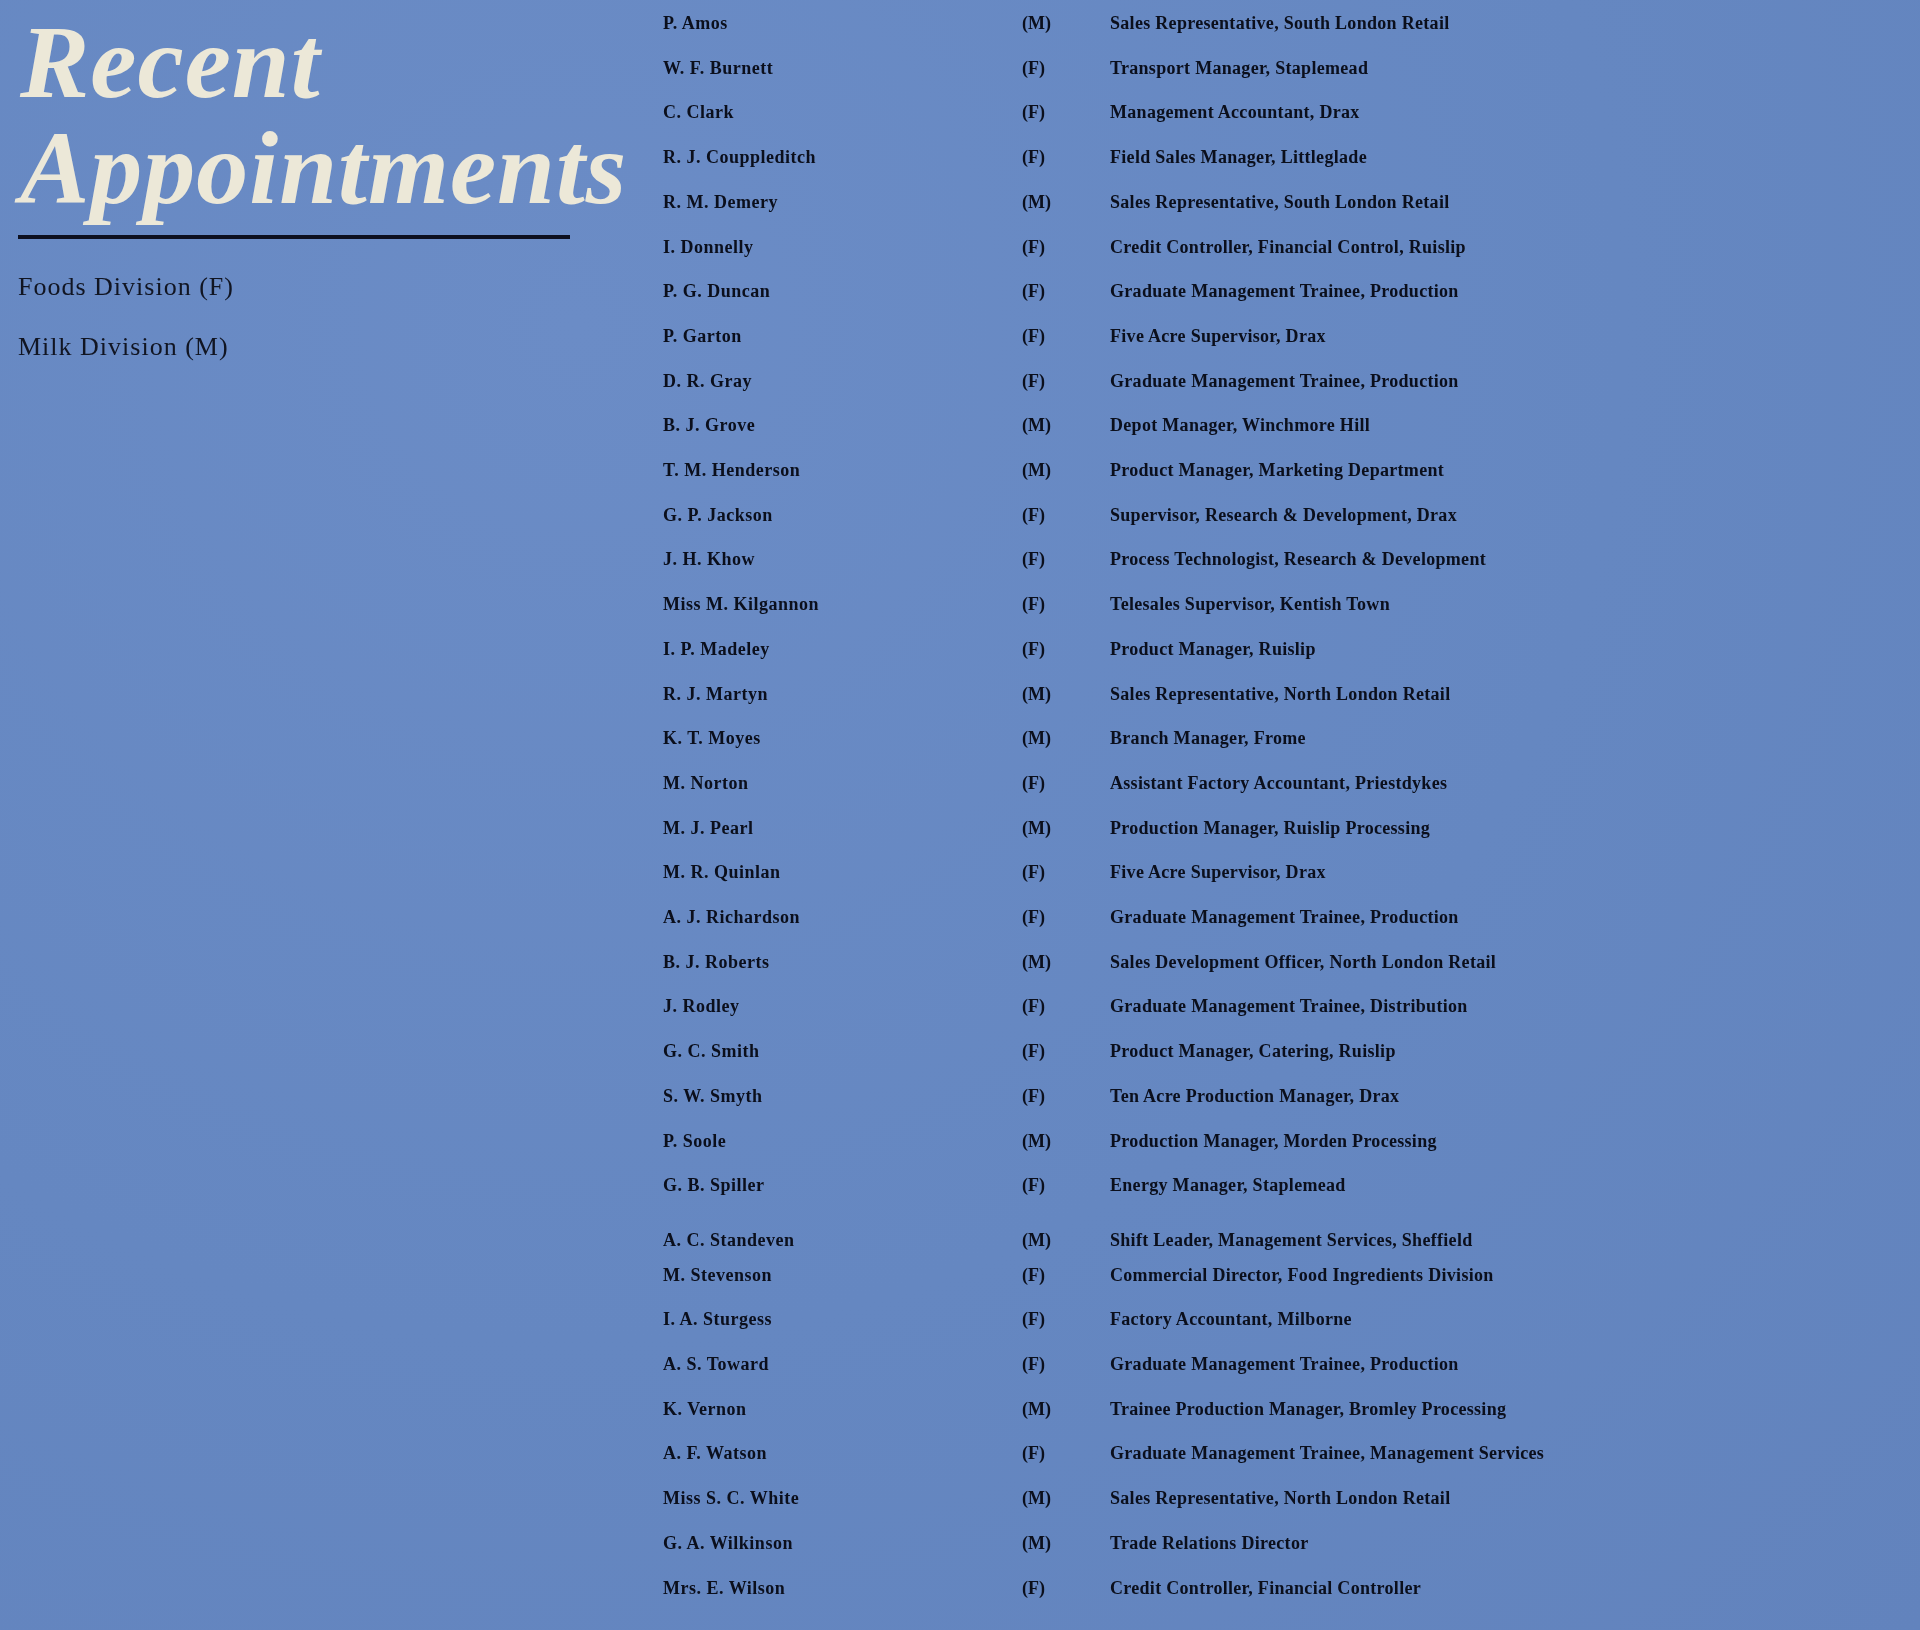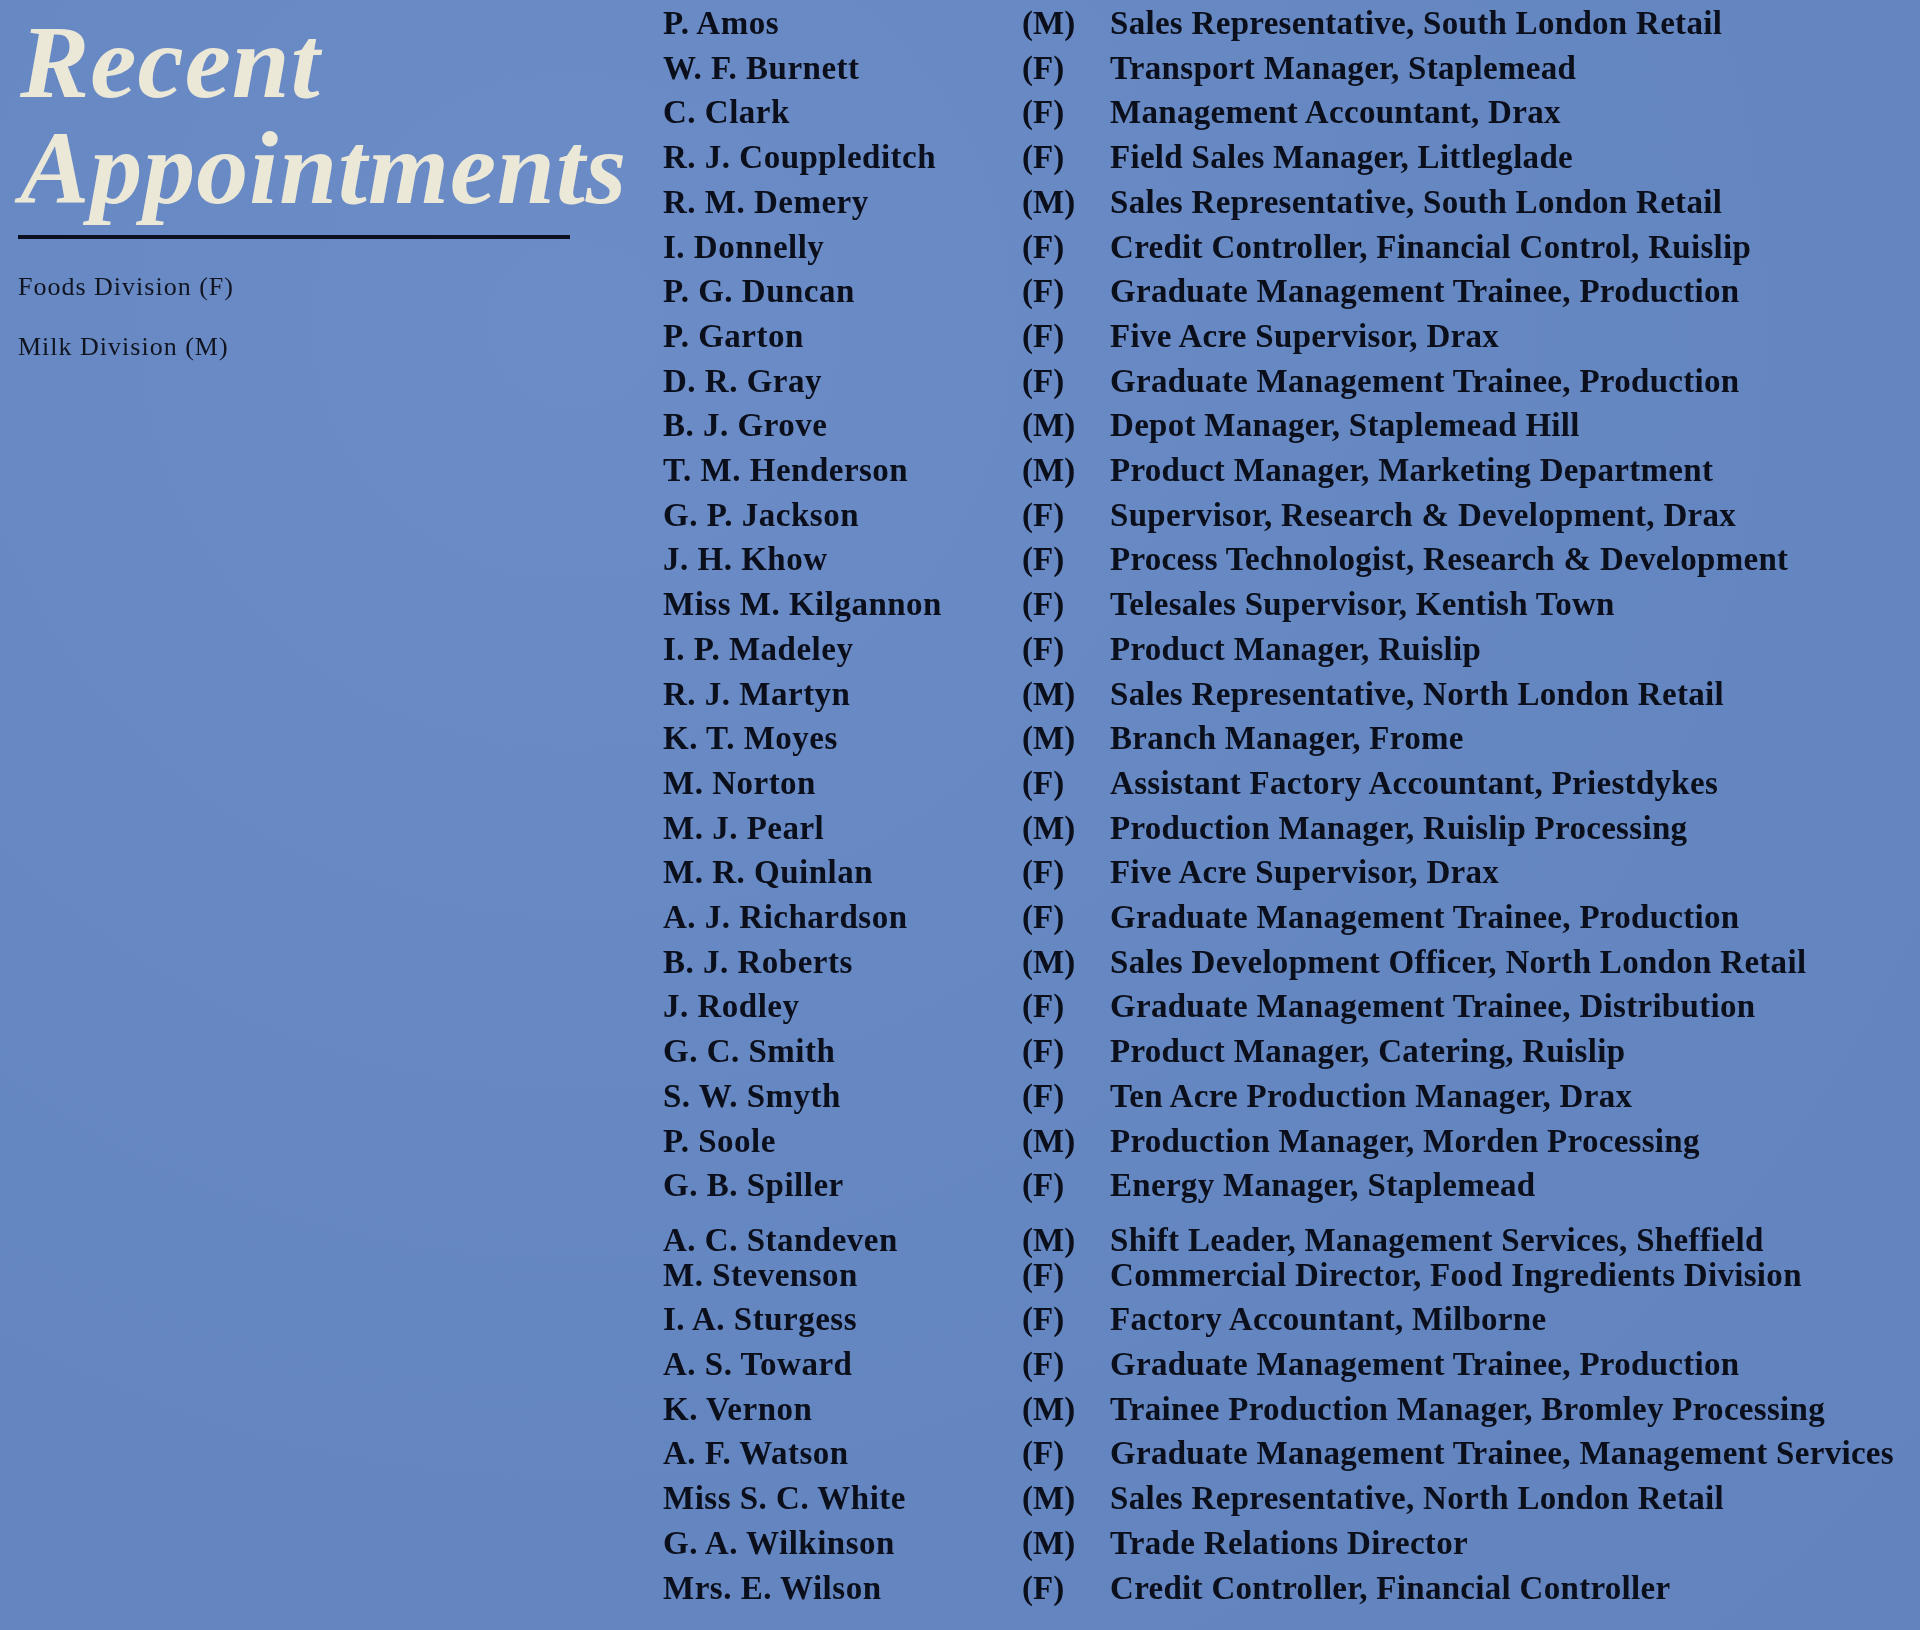--- a/index.html
+++ b/index.html
@@ -67,21 +67,21 @@
       top: 0;
       width: 1920px;
       height: 1630px;
     }
     .row {
       position: absolute;
       left: 0;
       width: 1920px;
       height: 40px;
       font-weight: bold;
-      font-size: 33px;
+      font-size: 18px;
       line-height: 40px;
       color: #0b0f1c;
       white-space: nowrap;
     }
     .row .name {
       position: absolute;
       left: 663px;
       letter-spacing: 0.5px;
     }
     .row .div {
@@ -151,21 +151,21 @@
         <span class="role">Five Acre Supervisor, Drax</span>
       </div>
       <div class="row" style="top: 360.6px;">
         <span class="name">D. R. Gray</span>
         <span class="div">(F)</span>
         <span class="role">Graduate Management Trainee, Production</span>
       </div>
       <div class="row" style="top: 405.3px;">
         <span class="name">B. J. Grove</span>
         <span class="div">(M)</span>
-        <span class="role">Depot Manager, Staplemead Hill</span>
+        <span class="role">Depot Manager, Winchmore Hill</span>
       </div>
       <div class="row" style="top: 450px;">
         <span class="name">T. M. Henderson</span>
         <span class="div">(M)</span>
         <span class="role">Product Manager, Marketing Department</span>
       </div>
       <div class="row" style="top: 494.7px;">
         <span class="name">G. P. Jackson</span>
         <span class="div">(F)</span>
         <span class="role">Supervisor, Research &amp; Development, Drax</span>

